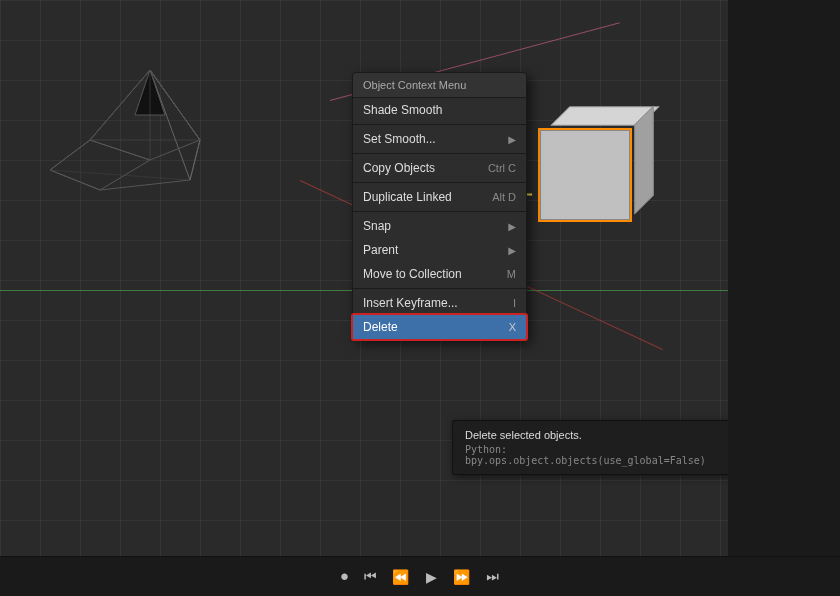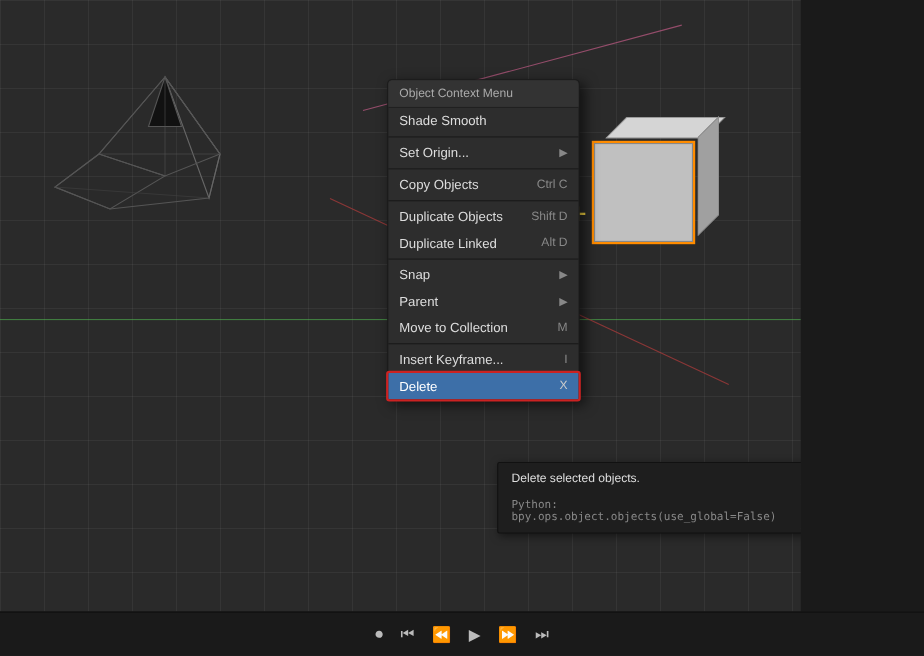--- a/index.html
+++ b/index.html
@@ -212,21 +212,21 @@
       border: 1px solid #111;
       padding: 8px 12px;
       color: #ccc;
       font-size: 11px;
       min-width: 300px;
       border-radius: 2px;
       box-shadow: 2px 2px 8px rgba(0,0,0,0.5);
     }
     .tooltip-box .tooltip-desc {
       color: #ddd;
-      margin-bottom: 13px;
+      margin-bottom: 3px;
     }
     .tooltip-box .tooltip-python {
       color: #888;
       font-family: monospace;
       font-size: 10px;
     }
 
     
     .timeline-bar {
       position: absolute;
@@ -283,33 +283,29 @@
   <div class="origin-marker"></div>
 
   <div class="context-menu">
     <div class="menu-title">Object Context Menu</div>
 
     <div class="menu-item">
       <span>Shade Smooth</span>
     </div>
     <div class="menu-divider"></div>
     <div class="menu-item">
-      <span>Set Origin...</span>
+      <span>Set Smooth...</span>
       <span class="arrow">▶</span>
     </div>
     <div class="menu-divider"></div>
     <div class="menu-item">
       <span>Copy Objects</span>
       <span class="shortcut">Ctrl C</span>
     </div>
     <div class="menu-divider"></div>
-    <div class="menu-item">
-      <span>Duplicate Objects</span>
-      <span class="shortcut">Shift D</span>
-    </div>
     <div class="menu-item">
       <span>Duplicate Linked</span>
       <span class="shortcut">Alt D</span>
     </div>
     <div class="menu-divider"></div>
     <div class="menu-item">
       <span>Snap</span>
       <span class="arrow">▶</span>
     </div>
     <div class="menu-item">

